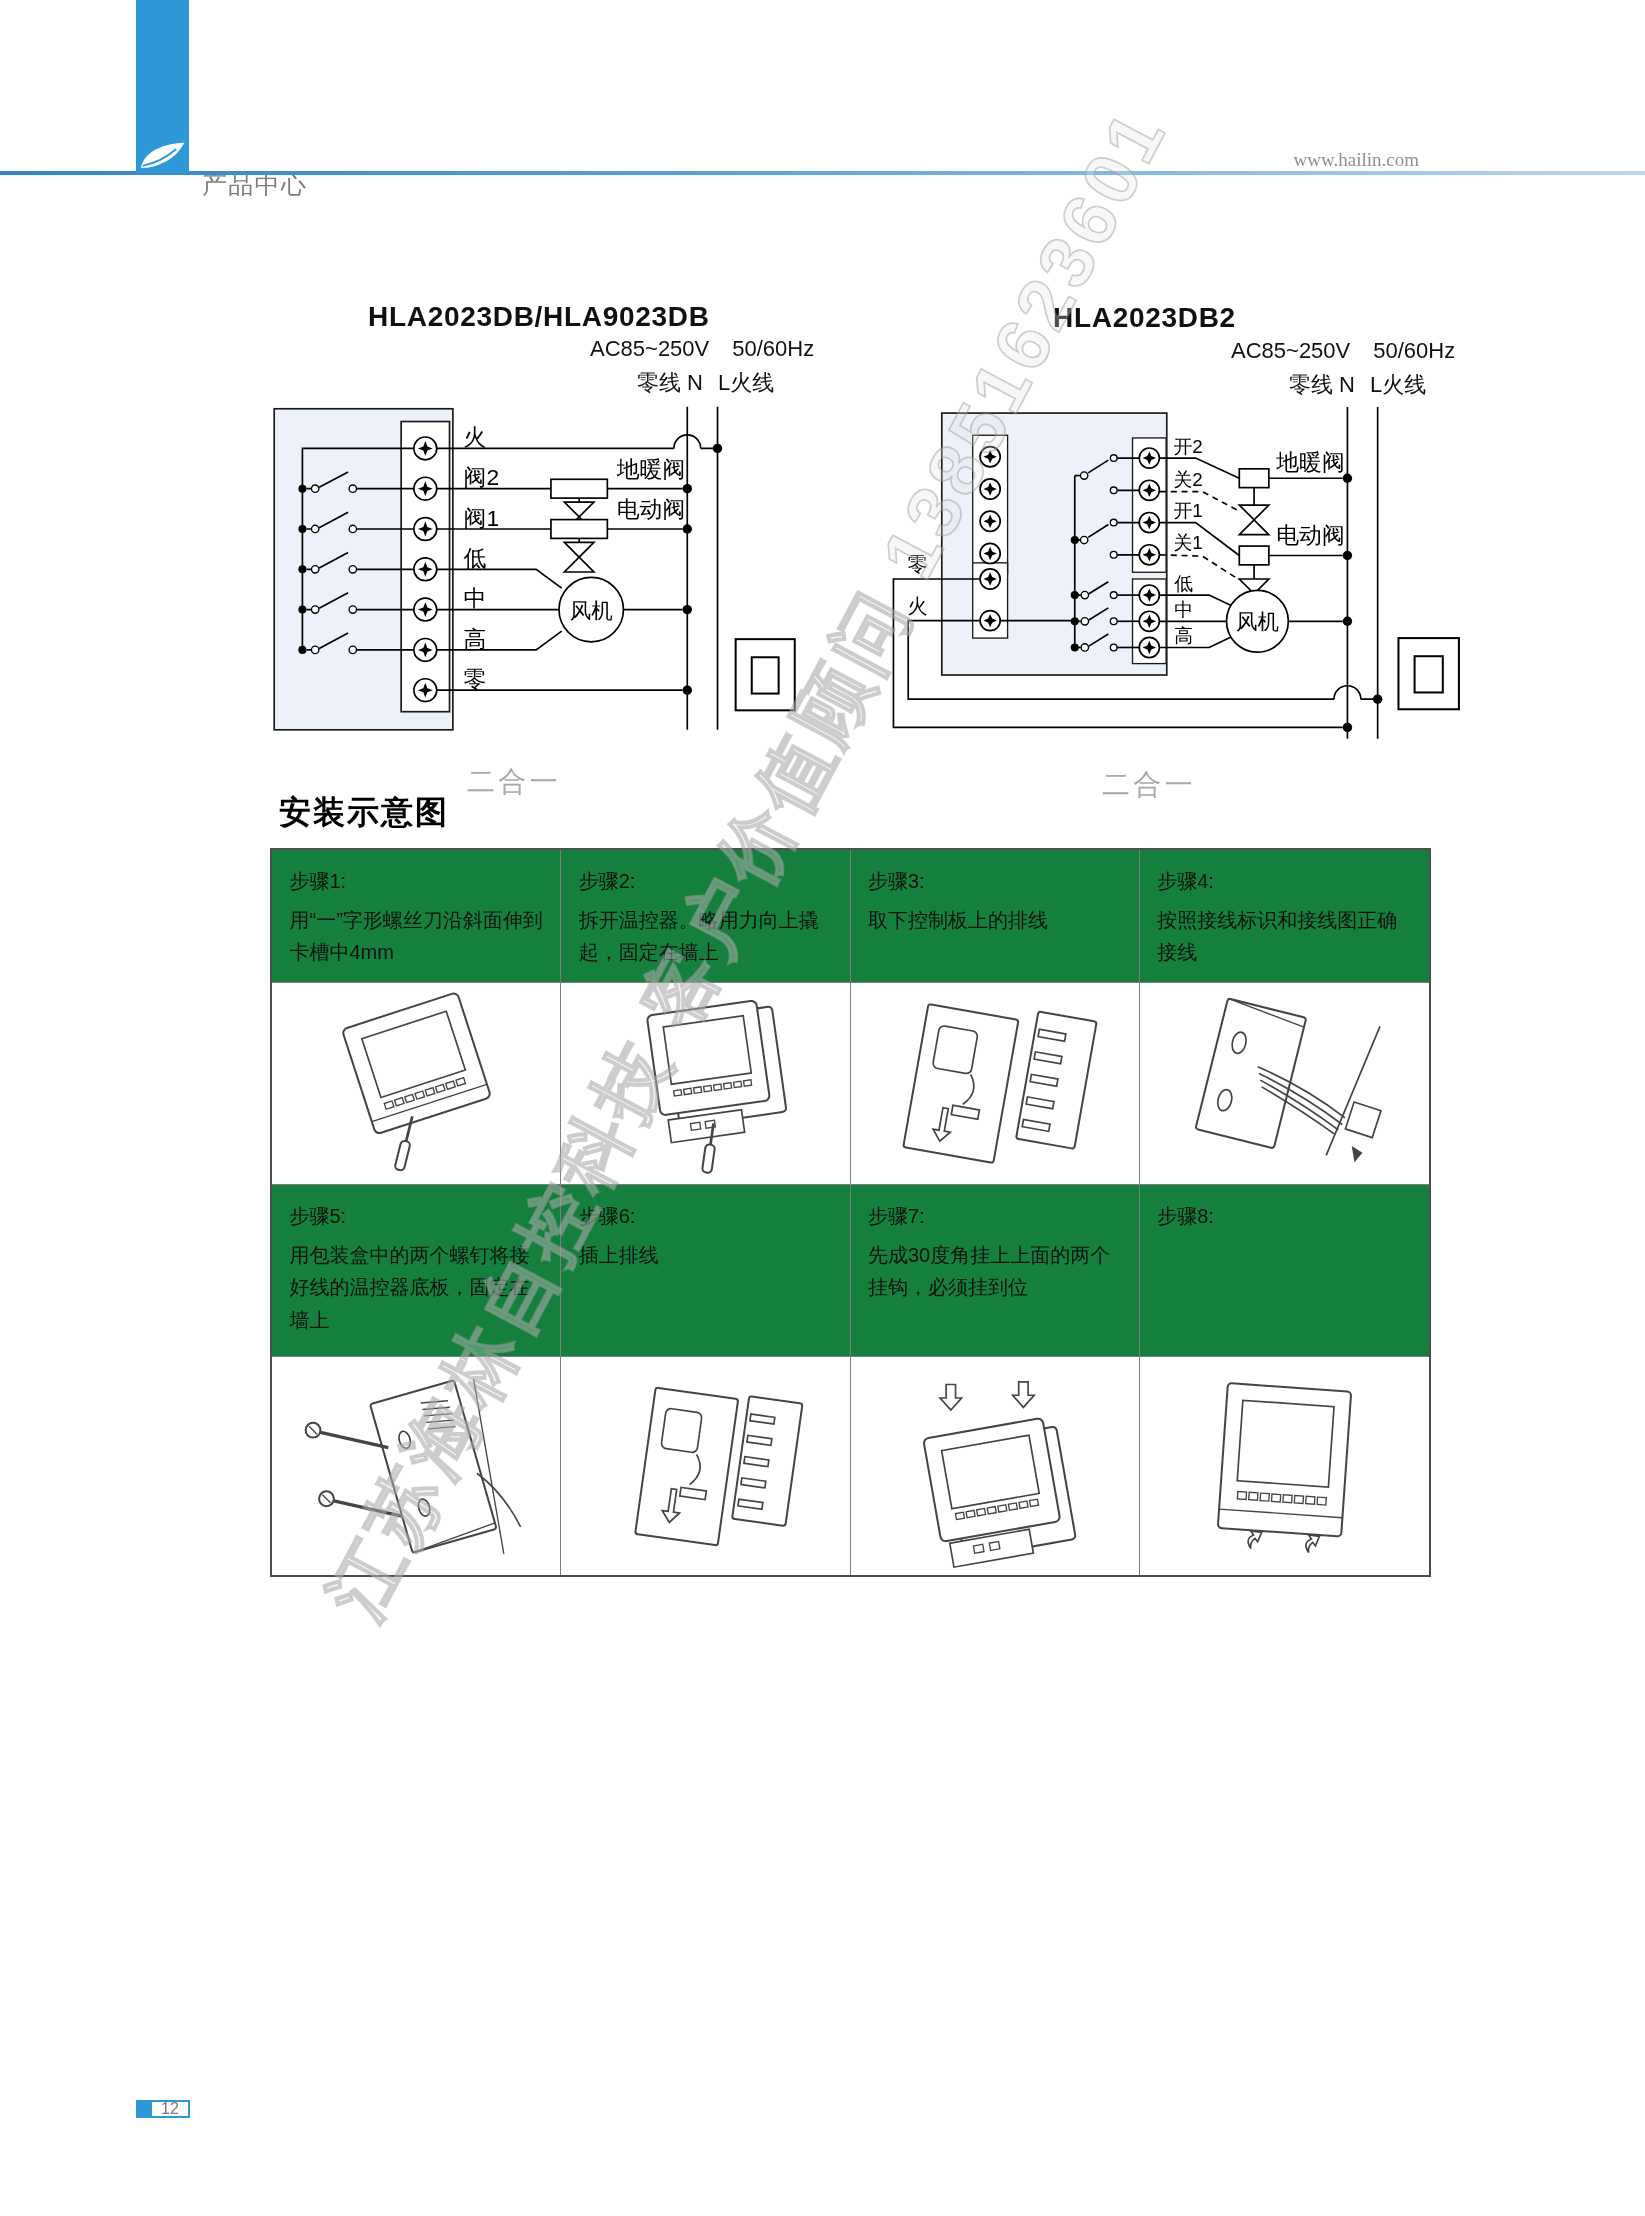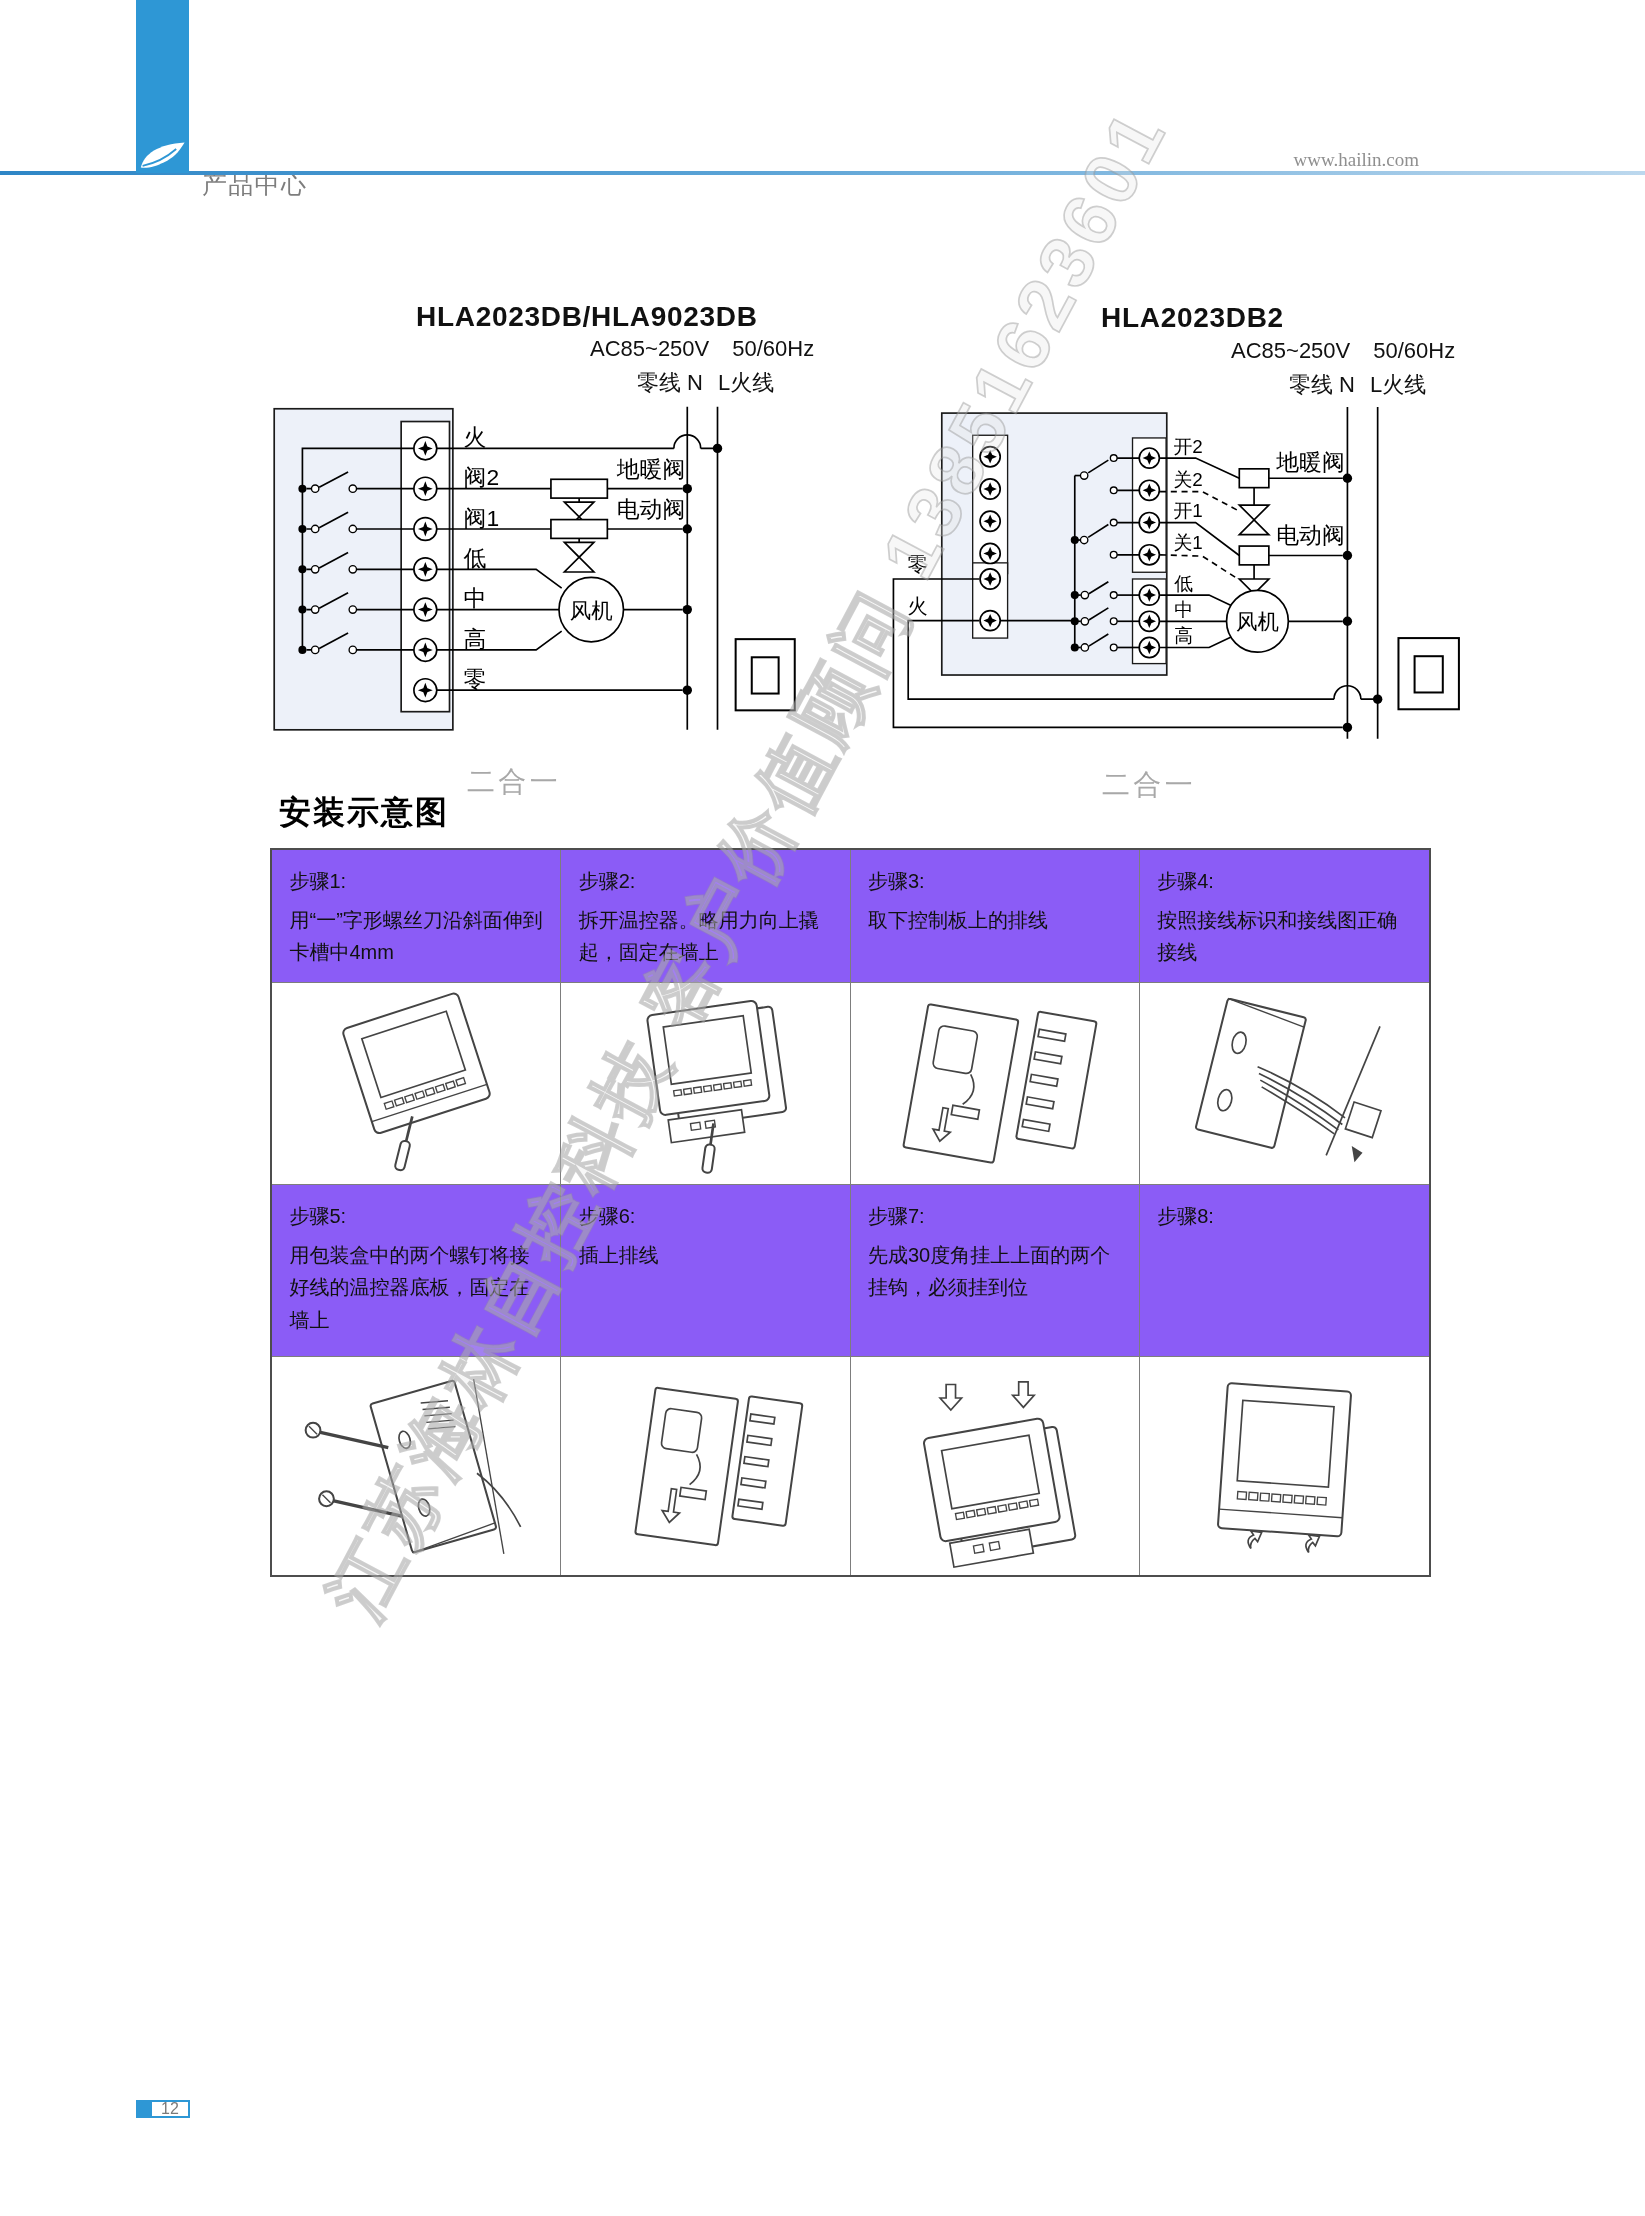--- a/index.html
+++ b/index.html
@@ -15,21 +15,21 @@
   .breadcrumb{position:absolute;left:202px;top:144px;font-size:25px;color:#7d7d7d;letter-spacing:1.3px;margin-top:24px;}
   .website{position:absolute;right:226px;top:149px;font-size:19px;color:#8f8f8f;font-family:Liberation Serif, serif;}
 
   
   .watermark{position:absolute;left:306px;top:1589px;z-index:50;pointer-events:none;
     transform:rotate(-62deg);transform-origin:0 0;white-space:nowrap;
     font-size:75px;letter-spacing:5.4px;font-weight:bold;
     color:rgba(225,225,225,0.28);-webkit-text-stroke:1.7px rgba(150,150,150,0.45);}
 
   
-  .diag-title{position:absolute;font-size:28px;font-weight:600;color:#111;letter-spacing:0.7px;margin-left:48px;}
+  .diag-title{position:absolute;font-size:28px;font-weight:600;color:#111;letter-spacing:0.7px;}
   .title-left{left:368px;top:301px;}
   .title-right{left:1053px;top:302px;}
   .spec{position:absolute;font-size:22px;font-weight:500;color:#111;display:flex;}
   .spec-l1{left:590px;top:336px;gap:23px;}
   .spec-l2{left:637px;top:368px;gap:15px;}
   .spec-r1{left:1231px;top:338px;gap:23px;}
   .spec-r2{left:1289px;top:370px;gap:15px;}
   .caption{position:absolute;font-size:28px;color:#A8A8A8;letter-spacing:3.4px;width:134px;text-align:center;}
   .caption-left{left:447px;top:763px;}
   .caption-right{left:1082px;top:766px;}
@@ -42,21 +42,21 @@
   
   .section-title{position:absolute;left:279px;top:791px;font-size:32px;font-weight:bold;color:#000;letter-spacing:2px;}
 
   
   .install{position:absolute;left:270px;top:848px;width:1161px;height:729px;
     display:grid;grid-template-columns:repeat(4,1fr);grid-template-rows:133px 202px 172px 1fr;
     border:2px solid #4d4d4d;box-sizing:border-box;background:#fff;z-index:5;}
   .cell{border-right:1.3px solid #7d7d7d;border-bottom:1.3px solid #7d7d7d;box-sizing:border-box;position:relative;}
   .cell:nth-child(4n){border-right:none;}
   .cell.lastrow{border-bottom:none;}
-  .cell-text{background:#8b5cf6;padding:17.5px 16px 0 17.5px;}
+  .cell-text{background:#15803d;padding:17.5px 16px 0 17.5px;}
   .step-label{font-size:20px;color:#111;margin-bottom:9.4px;}
   .step-text{font-size:20px;color:#111;line-height:1.62;}
   .cell-img{background:#ffffff;display:flex;align-items:center;justify-content:center;}
   .cell-img svg{display:block;}
 
   
   .page-badge{position:absolute;left:136px;top:2100px;height:18px;display:flex;z-index:3;}
   .badge-blue{width:14px;height:18px;background:#2E97D5;}
   .badge-box{width:36px;height:14px;border:2px solid #2E97D5;background:#fff;
      display:flex;align-items:center;justify-content:center;}

